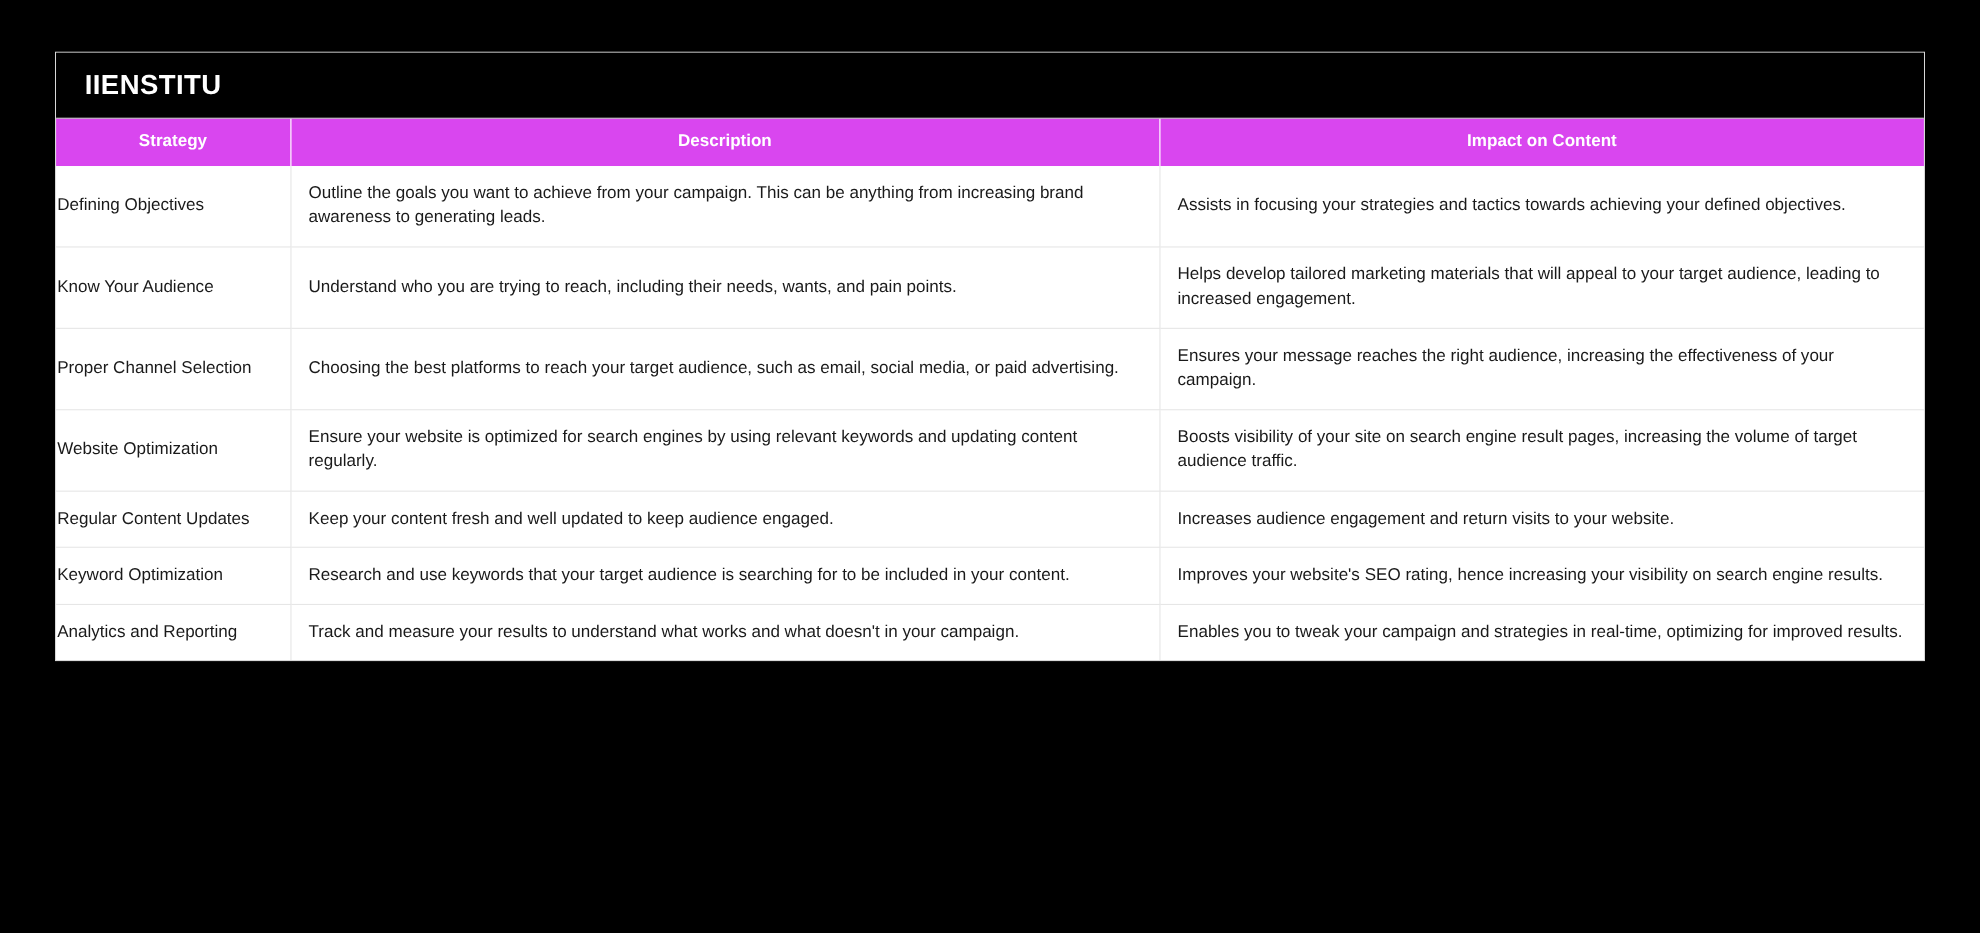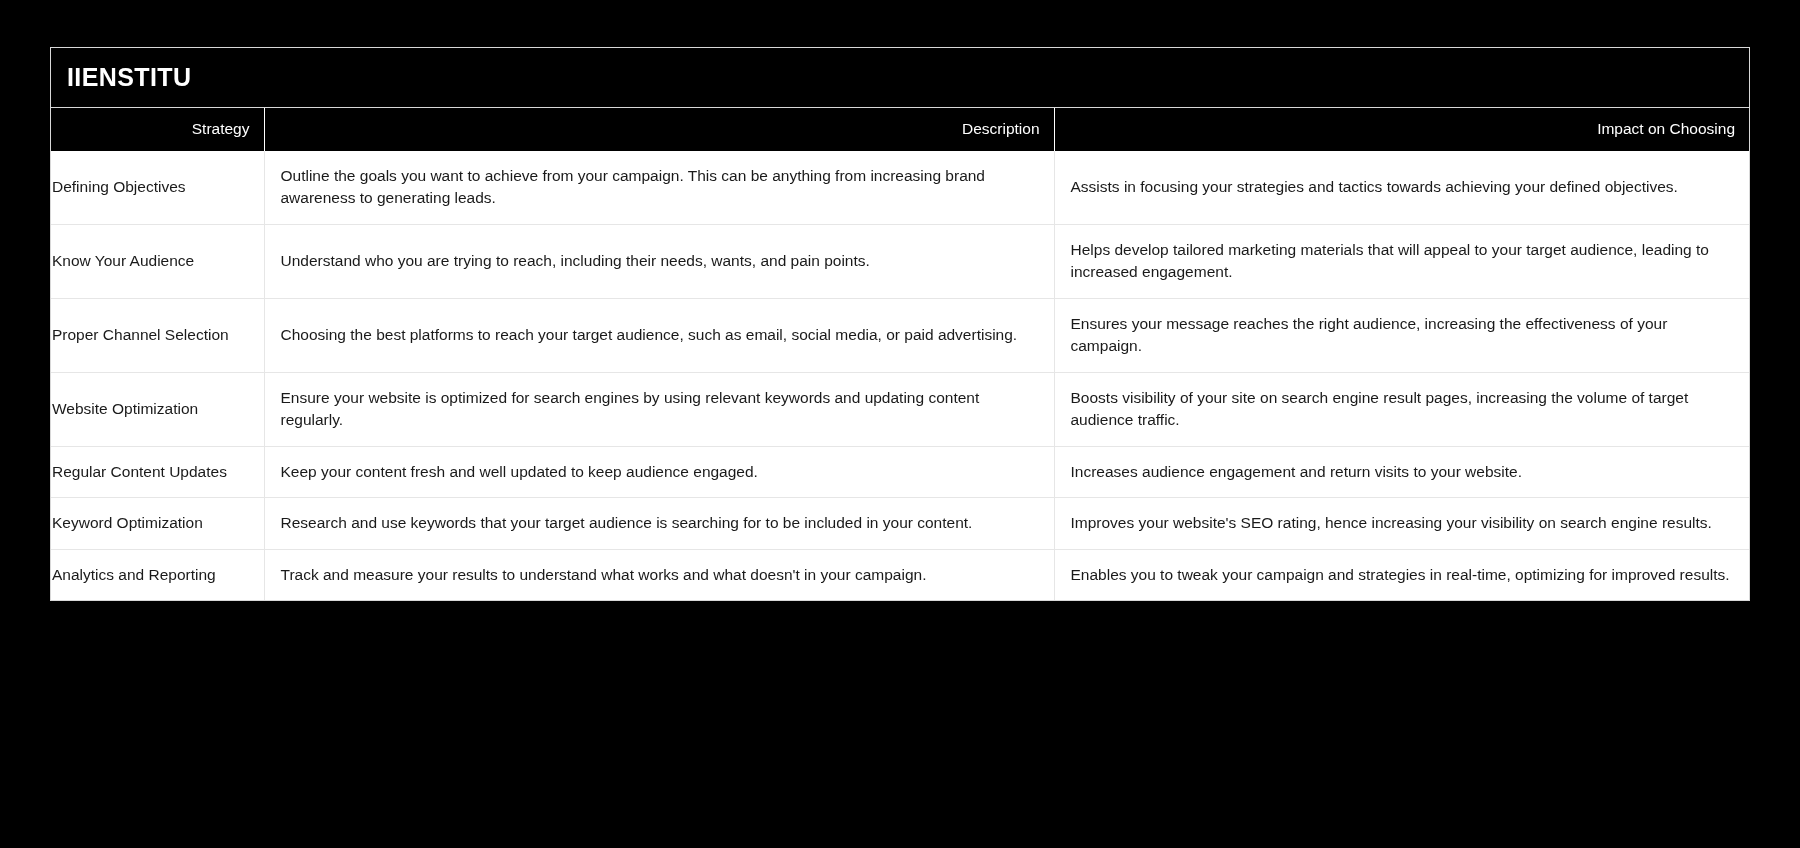--- a/index.html
+++ b/index.html
@@ -41,40 +41,41 @@
     align-items: center;
     padding: 0 0 0 16px;
     box-sizing: border-box;
   }
   .brand-title {
     color: #ffffff;
     font-size: 25px;
     font-weight: bold;
     letter-spacing: 0.4px;
     line-height: 1;
+    margin-left: 10px;
   }
 
   
   table.data-table {
     width: 100%;
     border-collapse: collapse;
     table-layout: fixed;
     background: #ffffff;
   }
 
   table.data-table col.col-strategy   { width: 213px; }
   table.data-table col.col-desc       { width: 790px; }
   table.data-table col.col-impact     { width: 695px; }
 
   thead th {
-    background: #000000;
+    background: #d946ef;
     color: #ffffff;
     font-size: 15.5px;
-    font-weight: normal;
-    text-align: right;
+    font-weight: bold;
+    text-align: center;
     padding: 12px 14px 13px 14px;
     border-right: 1px solid #ffffff;
     vertical-align: middle;
     box-sizing: border-box;
   }
   thead th:last-child {
     border-right: none;
   }
 
   tbody td {
@@ -123,21 +124,21 @@
     <table class="data-table">
       <colgroup>
         <col class="col-strategy">
         <col class="col-desc">
         <col class="col-impact">
       </colgroup>
       <thead>
         <tr>
           <th>Strategy</th>
           <th>Description</th>
-          <th>Impact on Choosing</th>
+          <th>Impact on Content</th>
         </tr>
       </thead>
       <tbody>
         <tr>
           <td class="cell-strategy">Defining Objectives</td>
           <td class="cell-desc">Outline the goals you want to achieve from your campaign. This can be anything from increasing brand awareness to generating leads.</td>
           <td class="cell-impact">Assists in focusing your strategies and tactics towards achieving your defined objectives.</td>
         </tr>
         <tr>
           <td class="cell-strategy">Know Your Audience</td>

